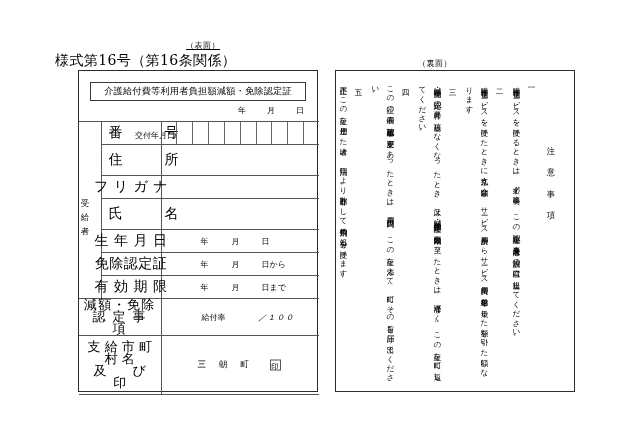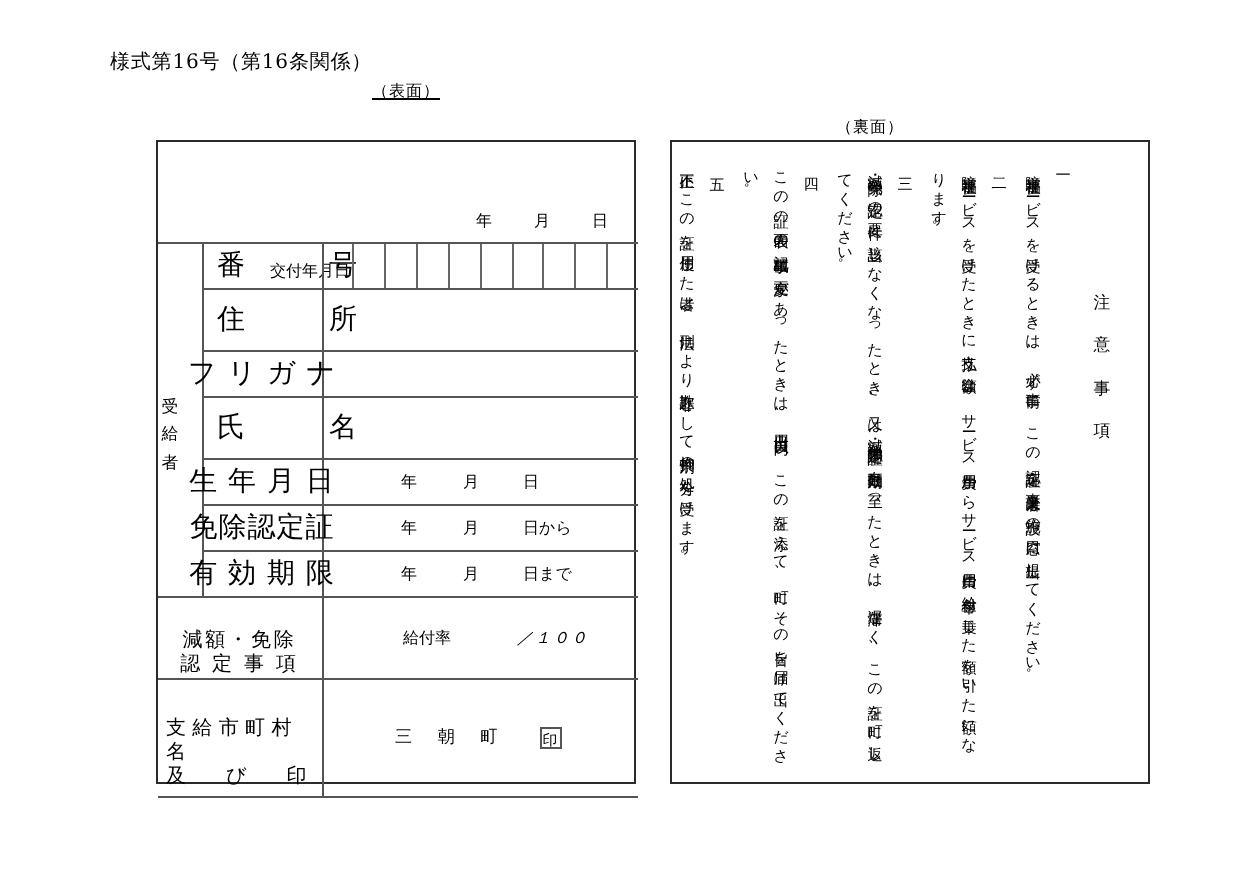--- a/index.html
+++ b/index.html
@@ -17,22 +17,22 @@
   }
   .page {
     position: absolute;
     inset: 0;
   }
 
   
   .form-number {
     position: absolute;
     left: 55px;
-    top: 24px;
-    font-size: 10px;
+    top: 52px;
+    font-size: 14px;
     letter-spacing: 0.4px;
     white-space: nowrap;
   }
 
   
   .side-caption {
     position: absolute;
     font-size: 8px;
     letter-spacing: 0.5px;
     white-space: nowrap;
@@ -116,25 +116,24 @@
   }
   .lbl {
     display: flex;
     justify-content: space-between;
     padding: 0 7px;
     font-size: 14px;
     white-space: nowrap;
   }
   .lbl.tight { letter-spacing: 0.5px; justify-content: center; }
   .lbl-2line {
-    font-size: 10px;
+    font-size: 13px;
     line-height: 12px;
-    text-align: left;
+    text-align: center;
     padding: 0 4px;
-    margin-top: 16px;
   }
   .lbl-2line .r {
     display: flex;
     justify-content: space-between;
   }
   .lbl-2line .r.center { justify-content: center; letter-spacing: 1.4px; }
 
   
   .numcells {
     display: flex;
@@ -253,20 +252,21 @@
 
 <div class="page">
 
   <div class="form-number">様式第16号（第16条関係）</div>
 
   <div class="side-caption caption-front">（表面）</div>
   <div class="side-caption caption-back">（裏面）</div>
 
   <div class="front-panel">
 
+    <div class="title-box">介護給付費等利用者負担額減額・免除認定証</div>
 
     <div class="issue-line">
       <span class="issue-label">交付年月日</span>
       <span class="issue-y">年</span>
       <span class="issue-m">月</span>
       <span class="issue-d">日</span>
     </div>
 
     <table class="grid">
       <colgroup>

